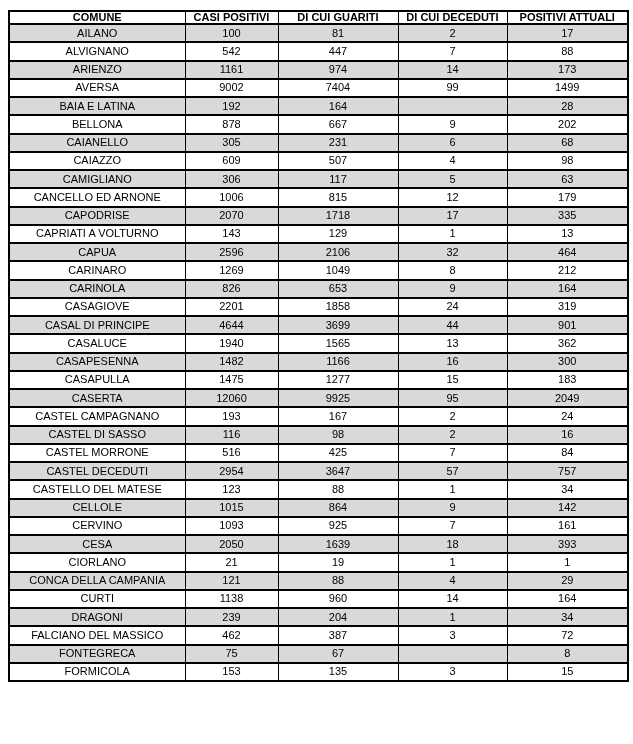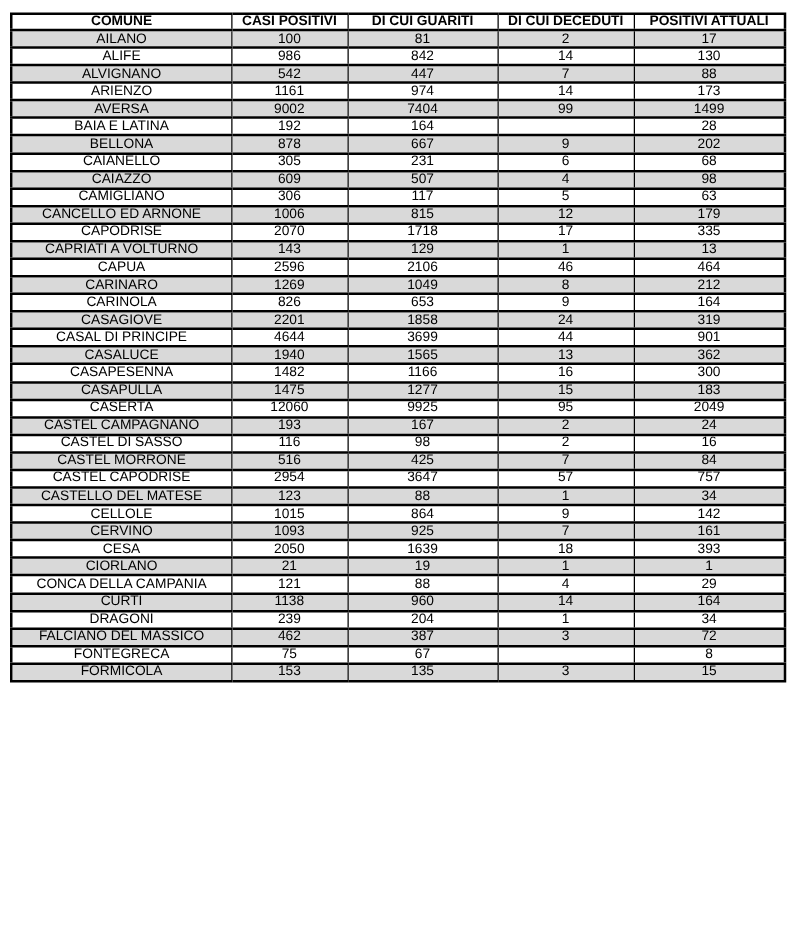--- a/index.html
+++ b/index.html
@@ -14,21 +14,21 @@
     position: relative;
     width: 633px;
     height: 744px;
     background: #ffffff;
   }
   table.data-table {
     position: absolute;
     left: 8px;
     top: 10px;
     width: 620px;
-    height: 536px;
+    height: 672px;
     border-collapse: collapse;
     table-layout: fixed;
     padding-left: 32px;
   }
   table.data-table th,
   table.data-table td {
     border-left: 1px solid #000;
     border-right: 1px solid #000;
     border-top: 2px solid #000;
     border-bottom: 2px solid #000;
@@ -78,27 +78,20 @@
     </thead>
     <tbody>
         <tr>
           <td>AILANO</td>
           <td>100</td>
           <td>81</td>
           <td>2</td>
           <td>17</td>
         </tr>
         <tr>
-          <td>ALIFE</td>
-          <td>986</td>
-          <td>842</td>
-          <td>14</td>
-          <td>130</td>
-        </tr>
-        <tr>
           <td>ALVIGNANO</td>
           <td>542</td>
           <td>447</td>
           <td>7</td>
           <td>88</td>
         </tr>
         <tr>
           <td>ARIENZO</td>
           <td>1161</td>
           <td>974</td>
@@ -165,21 +158,21 @@
           <td>CAPRIATI A VOLTURNO</td>
           <td>143</td>
           <td>129</td>
           <td>1</td>
           <td>13</td>
         </tr>
         <tr>
           <td>CAPUA</td>
           <td>2596</td>
           <td>2106</td>
-          <td>46</td>
+          <td>32</td>
           <td>464</td>
         </tr>
         <tr>
           <td>CARINARO</td>
           <td>1269</td>
           <td>1049</td>
           <td>8</td>
           <td>212</td>
         </tr>
         <tr>
@@ -246,21 +239,21 @@
           <td>16</td>
         </tr>
         <tr>
           <td>CASTEL MORRONE</td>
           <td>516</td>
           <td>425</td>
           <td>7</td>
           <td>84</td>
         </tr>
         <tr>
-          <td>CASTEL CAPODRISE</td>
+          <td>CASTEL DECEDUTI</td>
           <td>2954</td>
           <td>3647</td>
           <td>57</td>
           <td>757</td>
         </tr>
         <tr>
           <td>CASTELLO DEL MATESE</td>
           <td>123</td>
           <td>88</td>
           <td>1</td>

